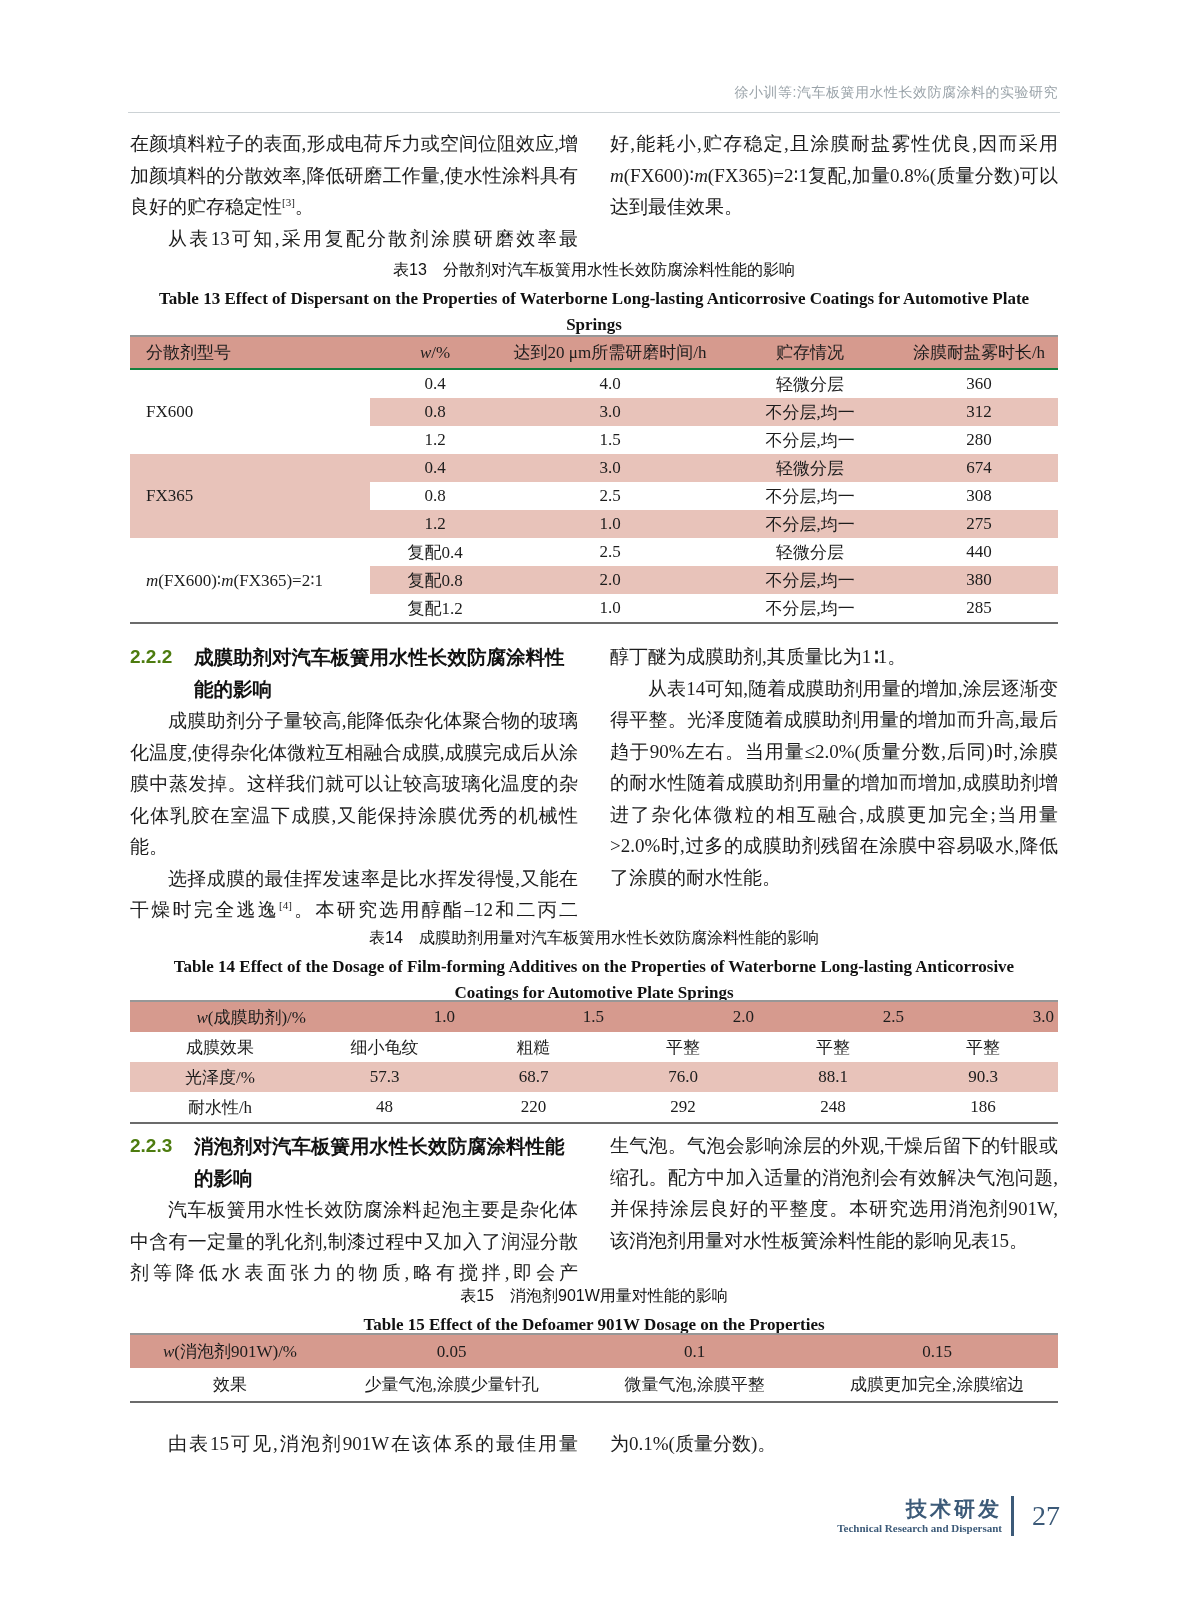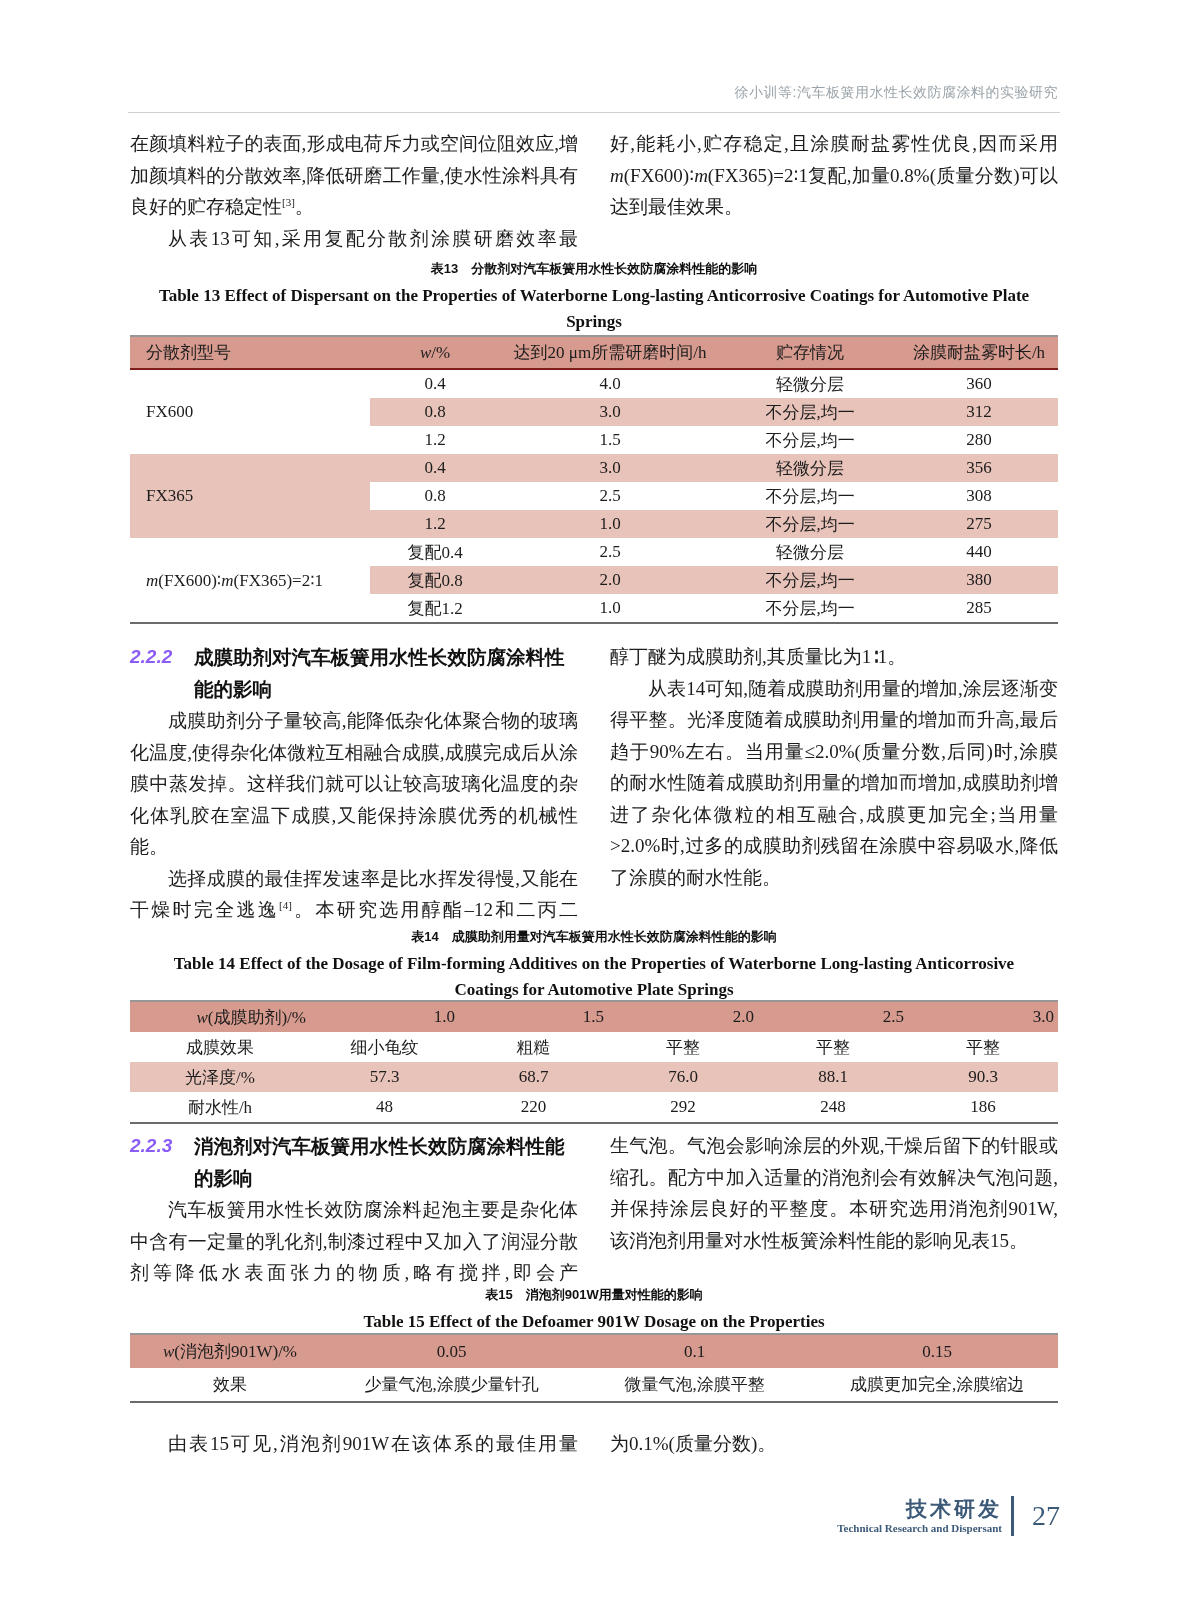--- a/index.html
+++ b/index.html
@@ -20,43 +20,43 @@
   .col  { width:448px; font-size:19px; line-height:31.5px; text-align:justify; }
   .col p { margin:0; }
   .ind  { text-indent:2em; }
   .cont { text-align-last:justify; }
   sup   { font-size:11px; line-height:0; vertical-align:super; }
   .it   { font-style:italic; }
 
   .sec-head { display:flex; margin:0 0 0 0; }
   .sec-num  {
     flex:0 0 64px; font-family:"Liberation Sans", sans-serif;
-    font-weight:bold; font-size:19px; color:#8b5cf6; line-height:32px;font-style:italic;
+    font-weight:bold; font-size:19px; color:#4d7c0f; line-height:32px;
   }
   .sec-title {
     font-family:"Liberation Sans", sans-serif; font-weight:bold;
     font-size:19.5px; line-height:32px; color:#111; text-align:left;
   }
 
   .tbl-titles { position:absolute; left:130px; width:928px; text-align:center; }
   .tbl-title-zh {
-    font-family:"Liberation Sans", sans-serif; font-weight:bold;
-    font-size:13px; color:#111; margin-bottom:5px;
+    font-family:"Liberation Sans", sans-serif; font-weight:normal;
+    font-size:16px; color:#111; margin-bottom:5px;
   }
   .tbl-title-en { font-weight:bold; font-size:17px; line-height:26px; color:#111; }
 
   table.dtable {
     position:absolute; left:130px; width:928px; border-collapse:collapse;
     font-size:17px; color:#1c1c1c; table-layout:fixed;
     border-top:2px solid #979797; border-bottom:2px solid #6b6b6b;
   }
   table.dtable th, table.dtable td {
     padding:0 4px; text-align:center; font-weight:normal; vertical-align:middle;
   }
-  .t13 th { height:31px; background:#d69a8e; border-bottom:2px solid #7f1d1d; }
+  .t13 th { height:31px; background:#d69a8e; border-bottom:2px solid #15803d; }
   .t13 td { height:28px; }
   .t13 .left { text-align:left; padding-left:16px; }
   tr.pink td { background:#e8c3ba; }
   td.gwhite { background:#ffffff; }
   .t14 td { height:30px; }
   .t14 tr.salmon td { background:#d69a8e;text-align:right; }
   .t15 td { height:33px; }
   .t15 tr.salmon td { background:#d69a8e; }
 
   .footer { position:absolute; top:1496px; right:127px; display:flex; align-items:stretch; }
@@ -129,21 +129,21 @@
       <td>1.2</td>
       <td>1.5</td>
       <td>不分层,均一</td>
       <td>280</td>
     </tr>
     <tr class="pink">
       <td class="left" rowspan="3">FX365</td>
       <td>0.4</td>
       <td>3.0</td>
       <td>轻微分层</td>
-      <td>356</td>
+      <td>674</td>
     </tr>
     <tr>
       <td>0.8</td>
       <td>2.5</td>
       <td>不分层,均一</td>
       <td>308</td>
     </tr>
     <tr class="pink">
       <td>1.2</td>
       <td>1.0</td>

